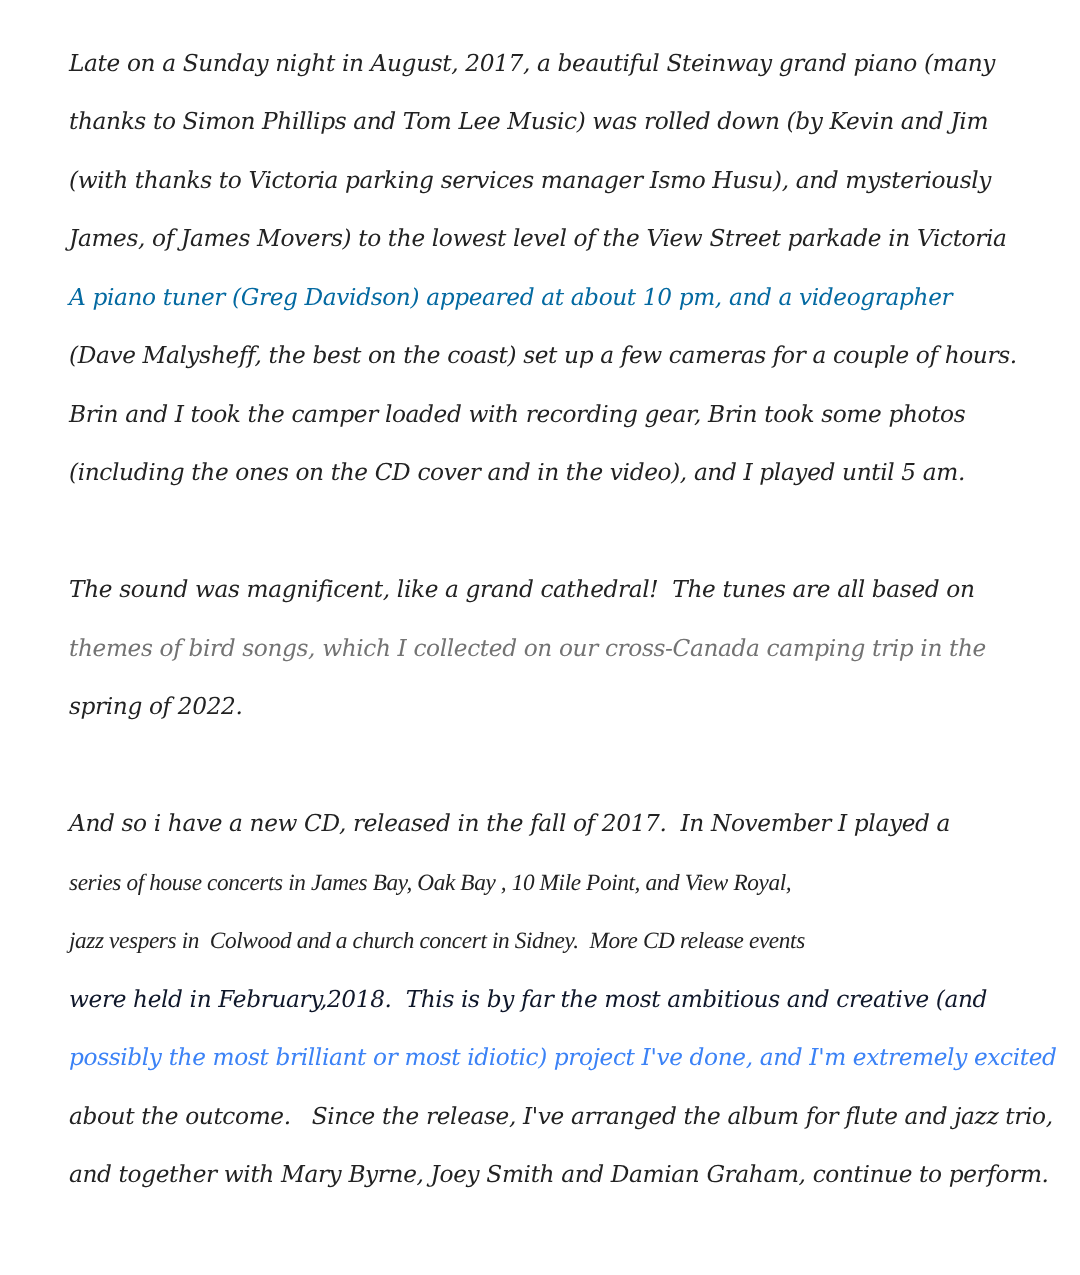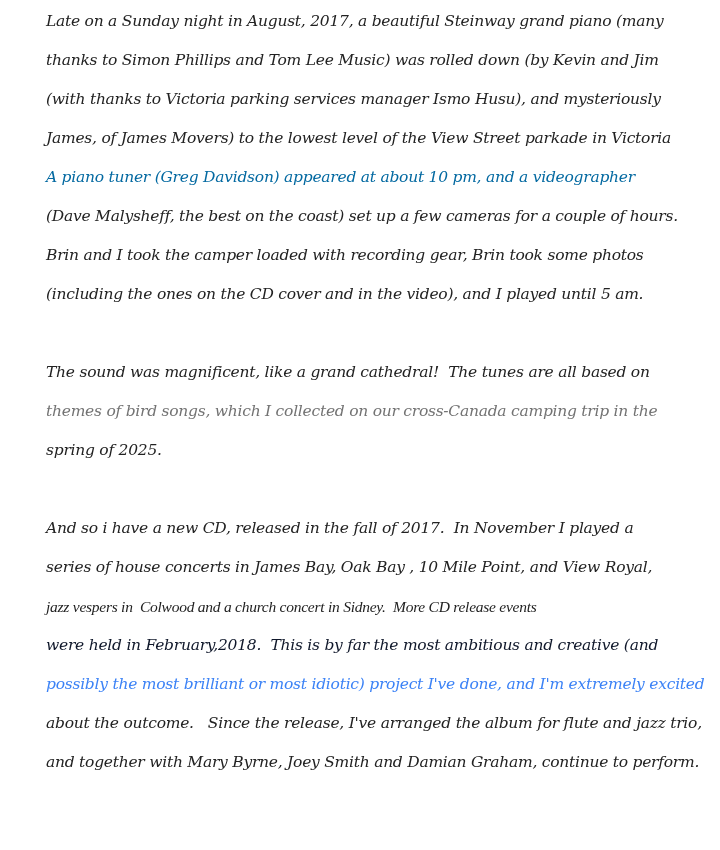--- a/index.html
+++ b/index.html
@@ -9,21 +9,21 @@
   body {
     width: 720px;
     height: 850px;
     background: #ffffff;
     overflow: hidden;
   }
   .page {
     box-sizing: border-box;
     width: 720px;
     height: 850px;
-    padding: 2px 18px 0 46px;
+    padding: 23px 18px 0 46px;
     background: #ffffff;
   }
   .para {
     margin: 0;
   }
   .para.spaced {
     margin-top: 39px;
   }
   .line {
     white-space: pre;
@@ -48,24 +48,24 @@
     </div>
     <div class="para">
       <div class="line" style="color: #0369a1;">A piano tuner (Greg Davidson) appeared at about 10 pm, and a videographer</div>
       <div class="line" style="color: rgb(34, 34, 34);">(Dave Malysheff, the best on the coast) set up a few cameras for a couple of hours.</div>
       <div class="line" style="color: rgb(34, 34, 34);">Brin and I took the camper loaded with recording gear, Brin took some photos</div>
       <div class="line" style="color: rgb(34, 34, 34);">(including the ones on the CD cover and in the video), and I played until 5 am.</div>
     </div>
     <div class="para spaced">
       <div class="line" style="color: rgb(34, 34, 34);">The sound was magnificent, like a grand cathedral!  The tunes are all based on</div>
       <div class="line" style="color: #737373;">themes of bird songs, which I collected on our cross-Canada camping trip in the</div>
-      <div class="line" style="color: rgb(34, 34, 34);">spring of 2025.</div>
+      <div class="line" style="color: rgb(34, 34, 34);">spring of 2022.</div>
     </div>
     <div class="para spaced">
       <div class="line" style="color: rgb(34, 34, 34);">And so i have a new CD, released in the fall of 2017.  In November I played a</div>
-      <div class="line" style="color: rgb(34, 34, 34);">series of house concerts in James Bay, Oak Bay , 10 Mile Point, and View Royal,</div>
+      <div class="line" style="color: rgb(34, 34, 34); font-family: Liberation Serif, serif;">series of house concerts in James Bay, Oak Bay , 10 Mile Point, and View Royal,</div>
       <div class="line" style="color: rgb(34, 34, 34); font-family: Liberation Serif, serif;">jazz vespers in  Colwood and a church concert in Sidney.  More CD release events</div>
       <div class="line" style="color: #0f172a;">were held in February,2018.  This is by far the most ambitious and creative (and</div>
       <div class="line" style="color: #3b82f6;">possibly the most brilliant or most idiotic) project I've done, and I'm extremely excited</div>
       <div class="line" style="color: rgb(34, 34, 34);">about the outcome.   Since the release, I've arranged the album for flute and jazz trio,</div>
       <div class="line" style="color: rgb(34, 34, 34);">and together with Mary Byrne, Joey Smith and Damian Graham, continue to perform.</div>
     </div>
   </main>
 
 </body></html>

